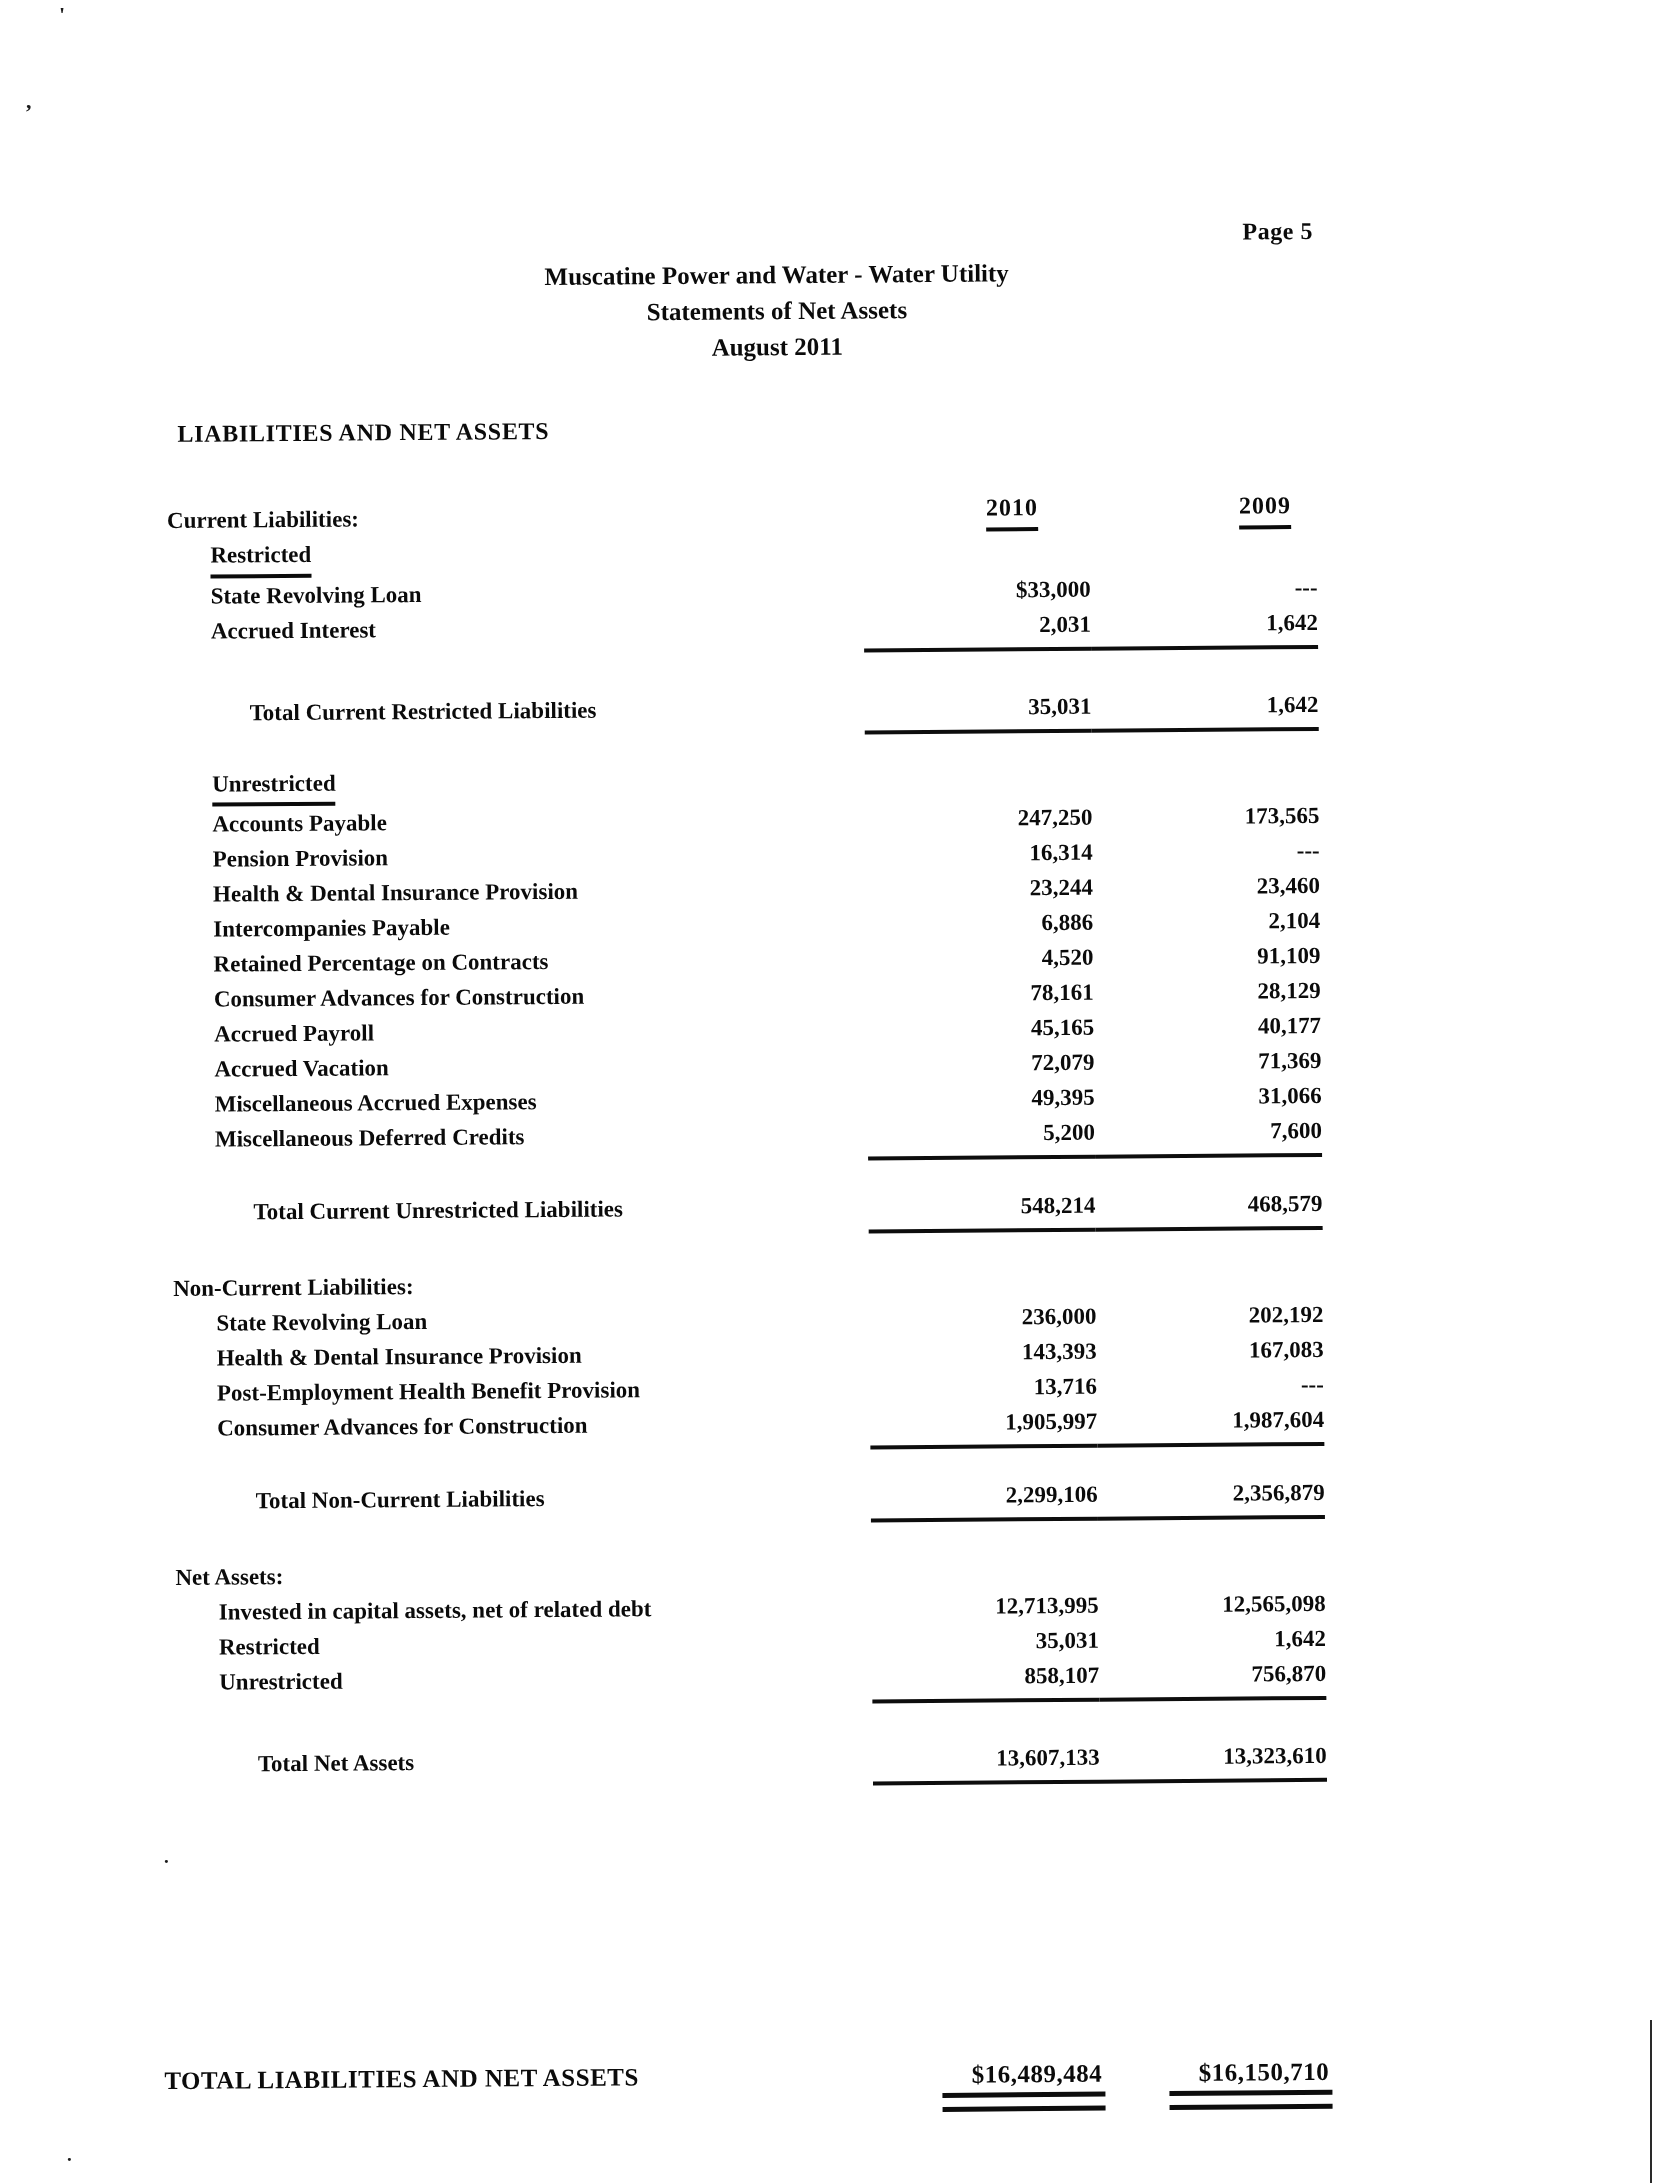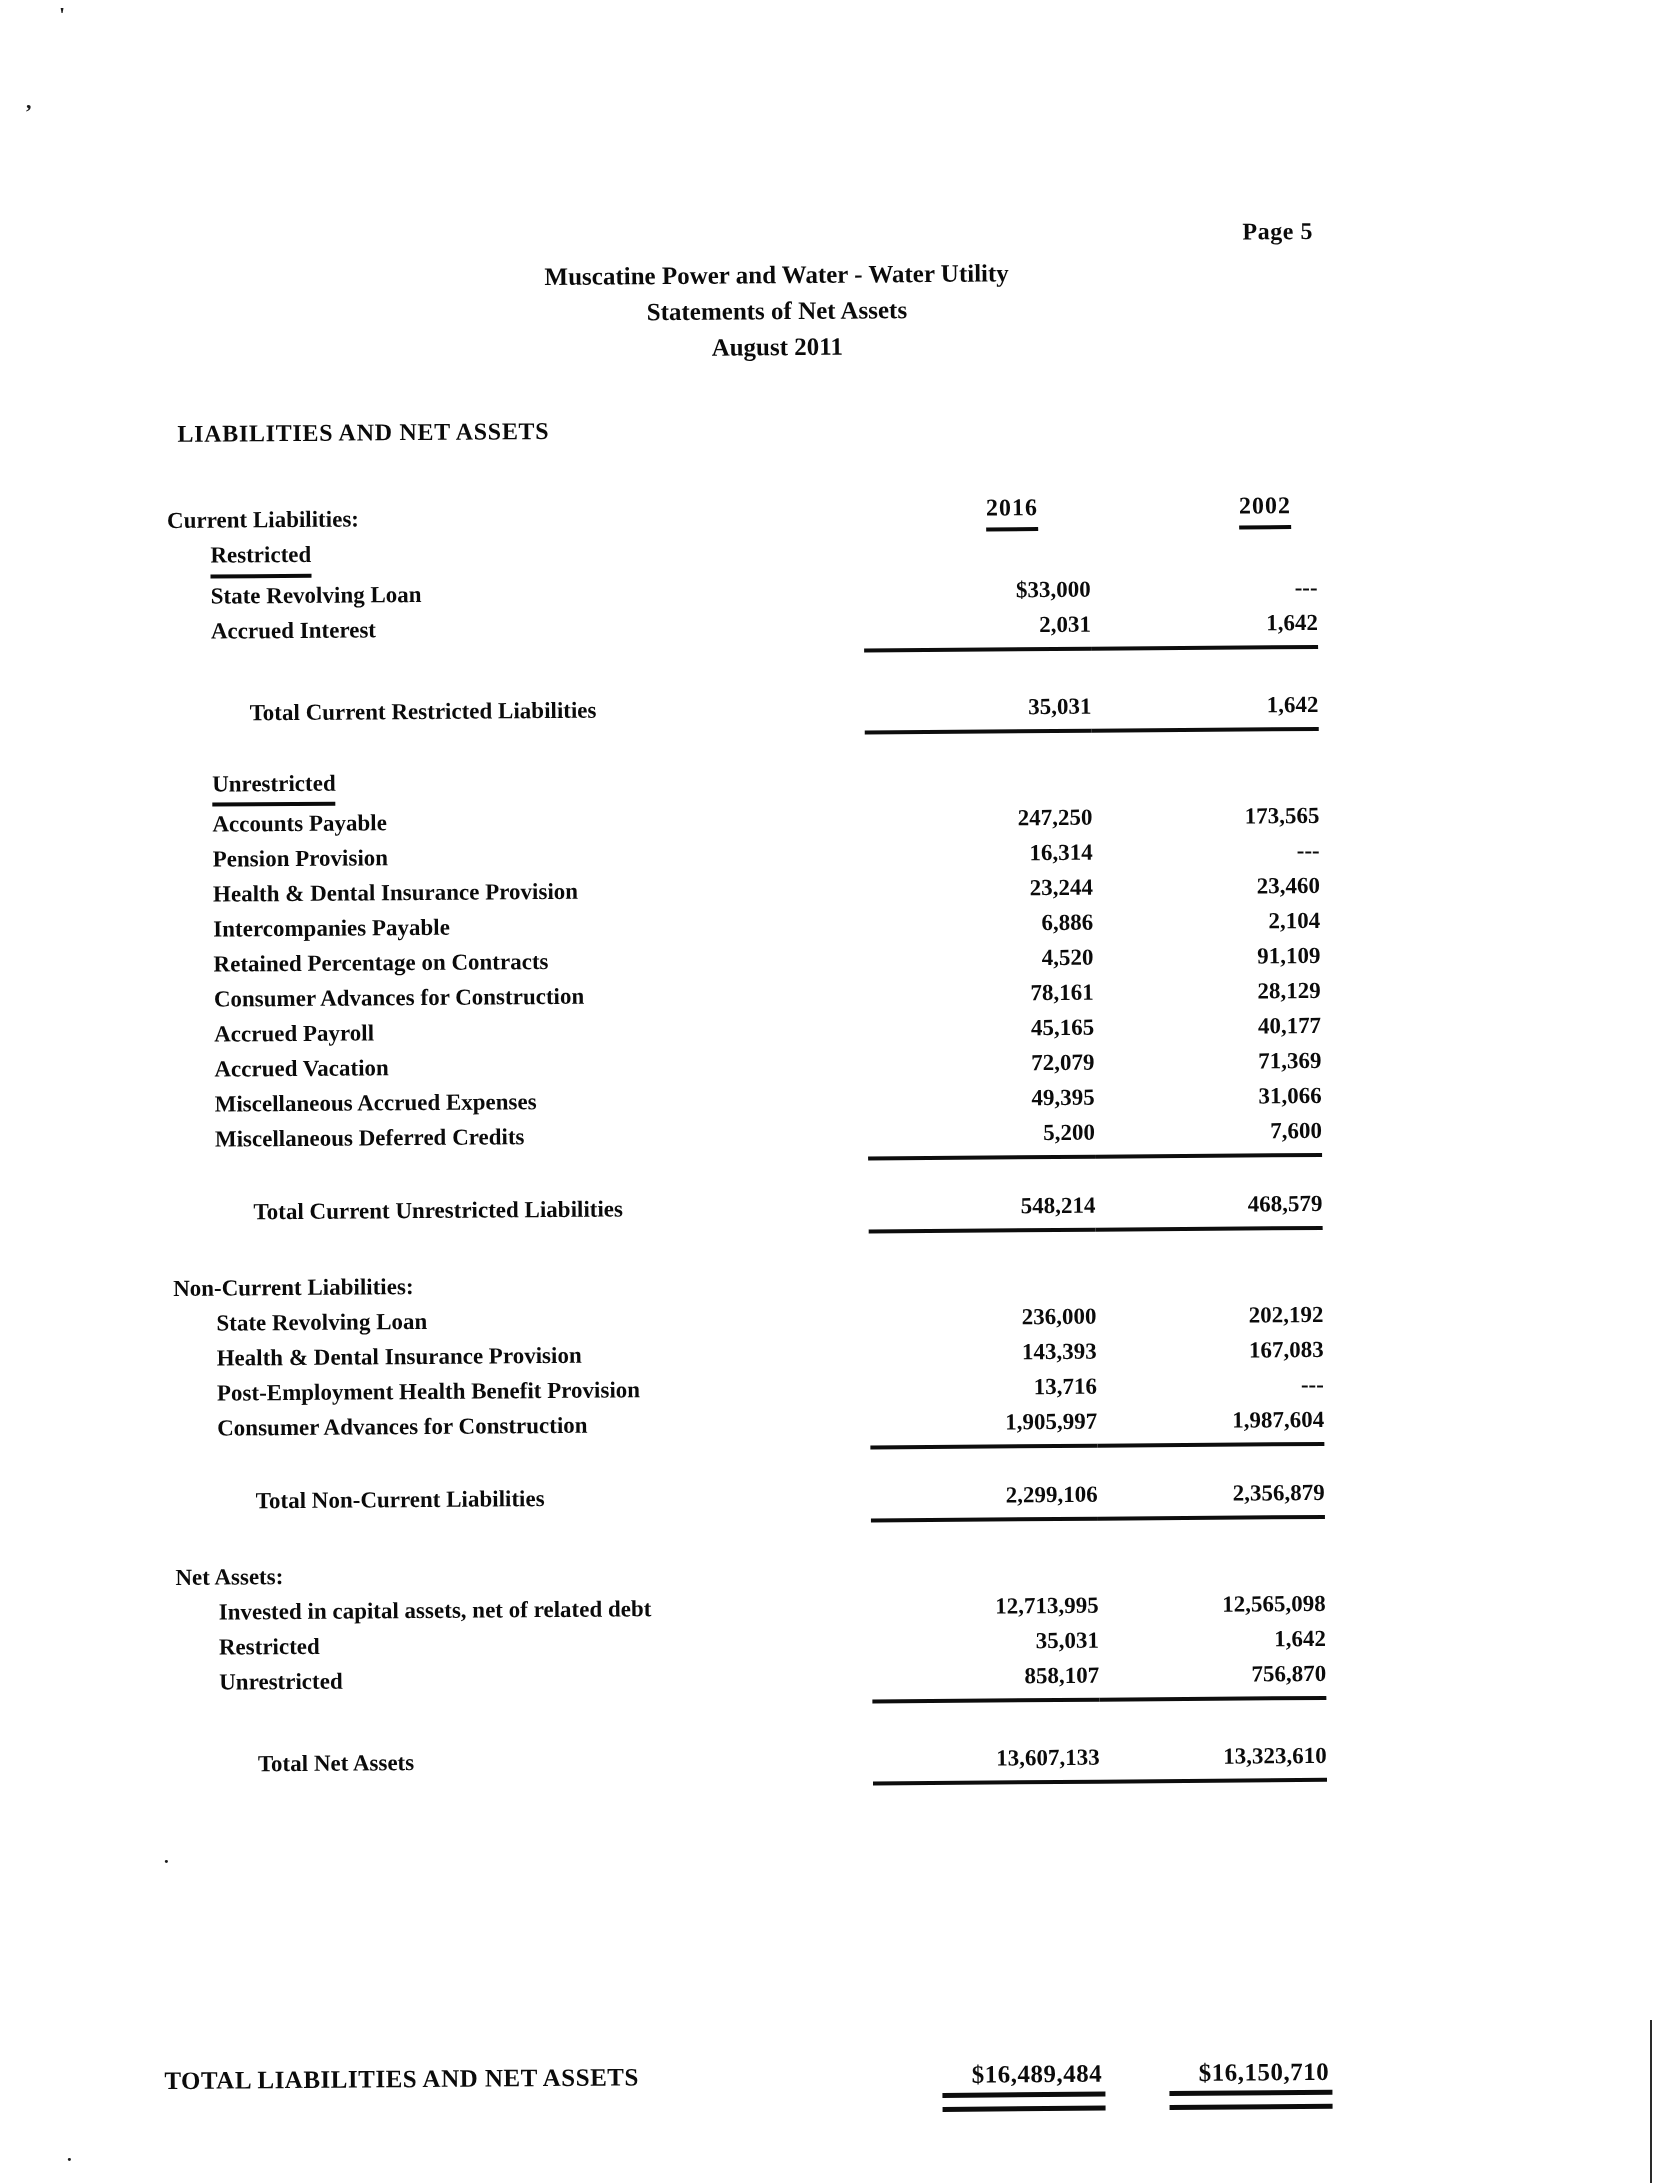--- a/index.html
+++ b/index.html
@@ -155,22 +155,22 @@
       <div>Statements of Net Assets</div>
       <div>August 2011</div>
     </div>
 
     <div class="liabheading">LIABILITIES AND NET ASSETS</div>
 
     <div class="table">
 
       <div class="r colhead">
         <div class="lbl"></div>
-        <div class="num"><span class="yr">2016</span></div>
-        <div class="num"><span class="yr">2002</span></div>
+        <div class="num"><span class="yr">2010</span></div>
+        <div class="num"><span class="yr">2009</span></div>
       </div>
 
       <div class="r cl-head">
         <div class="lbl">Current Liabilities:</div>
       </div>
 
       <div class="r ind1">
         <div class="lbl"><span class="subhead">Restricted</span></div>
       </div>
 

